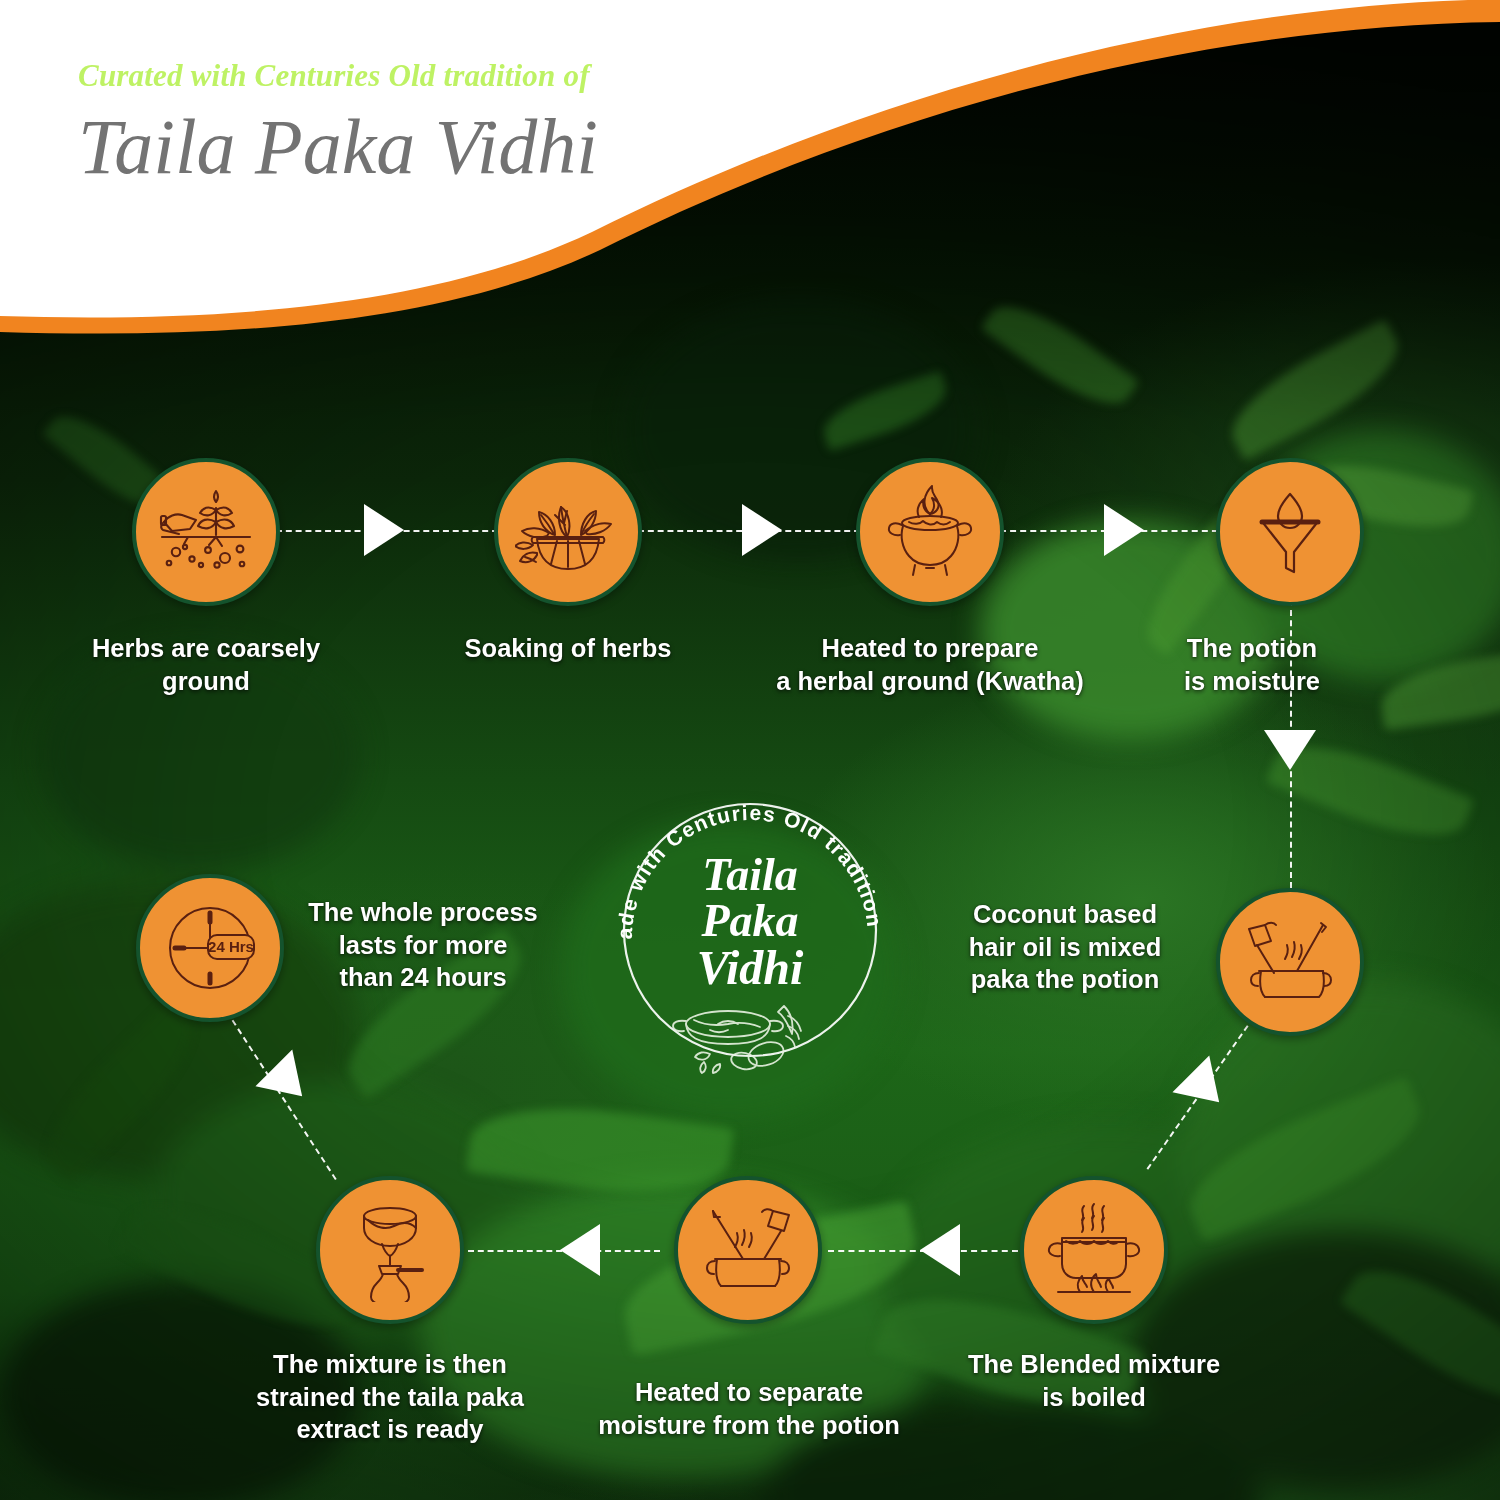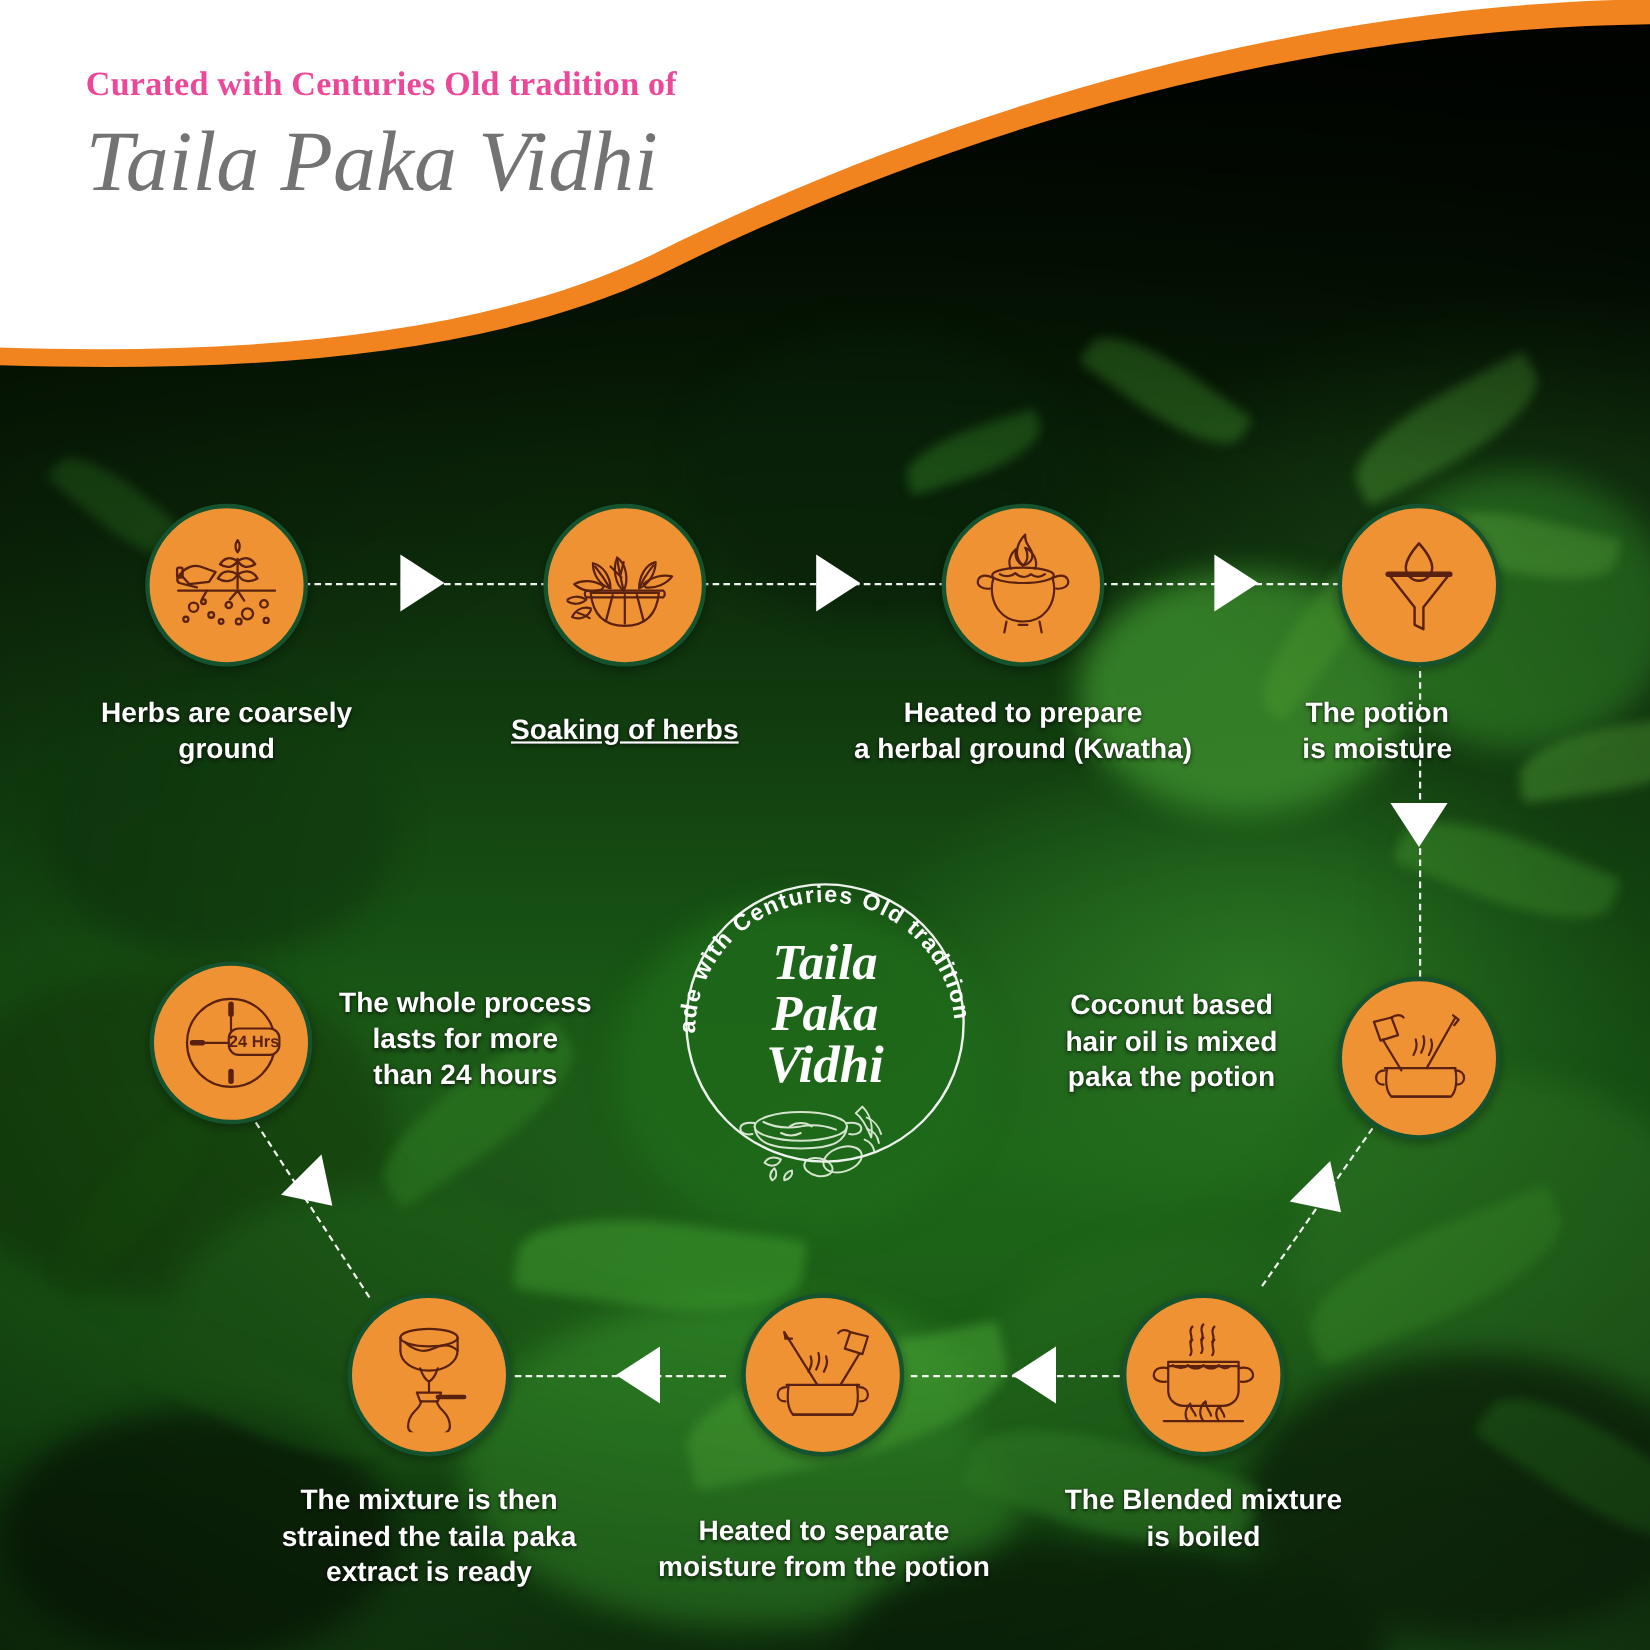--- a/index.html
+++ b/index.html
@@ -35,23 +35,24 @@
       radial-gradient(ellipse 1200px 900px at 50% 55%, rgba(0,0,0,0) 40%, rgba(0,0,0,.42) 100%),
       linear-gradient(180deg, rgba(0,0,0,.55) 0%, rgba(0,0,0,0) 28%);
   }
 
   
   .header-wrap { position:absolute; left:0; top:0; width:1500px; height:340px; }
   .header-wrap svg { display:block; }
   .header-text { position:absolute; left:78px; top:58px; }
   .kicker {
     font-family:"Liberation Serif", serif;
+    font-style:italic;
     font-weight:700;
     font-size:31px;
-    color:#ec4899;
+    color:#bef264;
     letter-spacing:.2px;
   }
   .headline {
     font-family:"Liberation Serif", serif;
     font-style:italic;
     font-weight:400;
     font-size:78px;
     line-height:1.05;
     color:#737373;
     margin-top:12px;
@@ -244,21 +245,21 @@
           <path d="M66 56 c9-4 15-14 15-24 c-9 2 -15 13 -15 24z"></path>
           <path d="M79 35 c-4 5 -9 12 -12 19"></path>
           <path d="M70 52 c8-7 18-9 26-7 c-5 7 -15 11 -24 10z"></path>
           <path d="M34 54 c-9-6 -20-6 -27-2 c6 6 17 8 25 5z"></path>
           <path d="M22 74 c-8-2 -14 2 -17 8 c7 3 14 0 17-6z"></path>
           <path d="M10 78 c4 1 8 3 11 5"></path>
           <path d="M18 66 c-7-4 -14-3 -18 1 c5 4 13 4 18-1z"></path>
         </g>
       </svg>
     </div>
-    <div class="cap" style="left:396px; top:648px; width:344px;text-decoration:underline;">Soaking of herbs</div>
+    <div class="cap" style="left:396px; top:632px; width:344px;">Soaking of herbs</div>
   </div>
 
   <div class="node">
     <div class="circle" style="left:856px; top:458px; width:148px; height:148px;">
       <svg width="104" height="104" viewBox="0 0 104 104">
         <g fill="none" stroke="#5a2010" stroke-width="2" stroke-linecap="round" stroke-linejoin="round">
           <path d="M52 34 c-9-8 -6-20 2-28 c-1 8 4 10 6 16 c2 6 -2 11 -8 12z"></path>
           <path d="M52 34 c5-4 5-11 2-16 c7 3 12 12 9 19"></path>
           <path d="M52 34 c-6-3 -8-9 -6-15 c-6 5 -8 12 -5 18"></path>
           <ellipse cx="52" cy="43" rx="28" ry="7"></ellipse>

